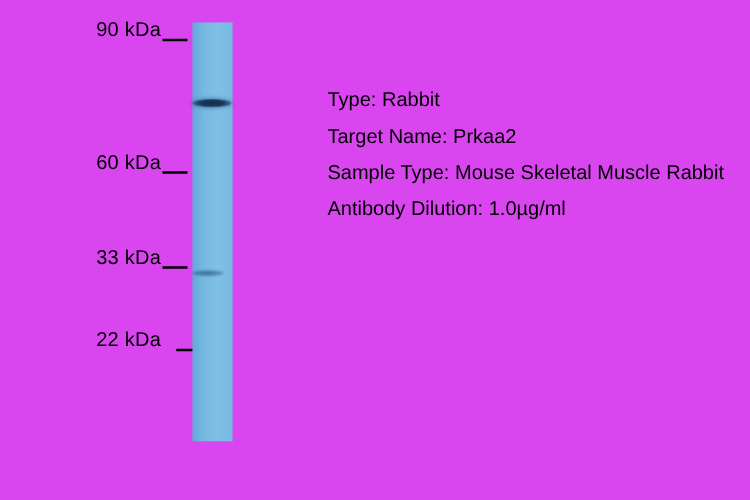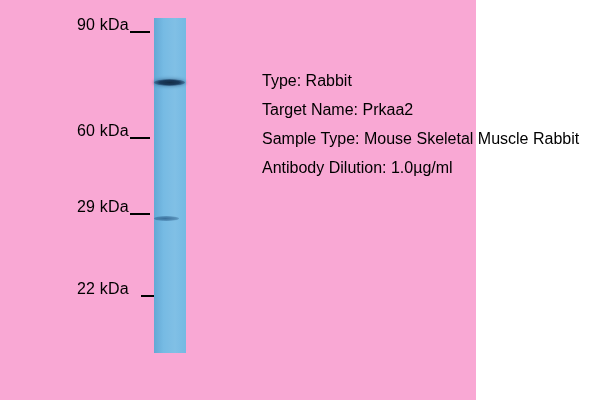--- a/index.html
+++ b/index.html
@@ -4,23 +4,23 @@
 <style>
   * { margin: 0; padding: 0; box-sizing: border-box; }
   html, body { width: 600px; height: 400px; }
   body {
     font-family: "Liberation Sans", "DejaVu Sans", sans-serif;
     background: #ffffff;
     overflow: hidden;
   }
   .canvas {
     position: relative;
-    width: 476px;
+    width: 600px;
     height: 400px;
-    background: #f9a8d4;
+    background: #d946ef;
   }
 
   
   .marker-row {
     position: absolute;
     left: 77px;
     display: flex;
     align-items: flex-end;
     font-size: 16px;
     line-height: 18px;
@@ -33,21 +33,21 @@
     width: 20px;
     height: 2px;
     background: #000000;
     margin-left: 1px;
     margin-bottom: 1px;
   }
   .row-90 { top: 16px; }
   .row-65 { top: 47px; }
   .row-40 { top: 122px; }
   .row-29 { top: 198px; }
-  .row-22 { top: 280px; gap: 11px; }
+  .row-22 { top: 264px; gap: 11px; }
 
   
   .lane {
     position: absolute;
     left: 154px;
     top: 18px;
     width: 32px;
     height: 335px;
     background:
       linear-gradient(90deg,
@@ -99,21 +99,21 @@
 
   <div class="marker-row row-90">
     <span class="label">90 kDa</span>
     <span class="tick"></span>
   </div>
   <div class="marker-row row-40">
     <span class="label">60 kDa</span>
     <span class="tick"></span>
   </div>
   <div class="marker-row row-29">
-    <span class="label">29 kDa</span>
+    <span class="label">33 kDa</span>
     <span class="tick"></span>
   </div>
   <div class="marker-row row-22">
     <span class="label">22 kDa</span>
     <span class="tick"></span>
   </div>
 
   <div class="lane">
     <div class="band-strong"></div>
     <div class="band-faint"></div>

